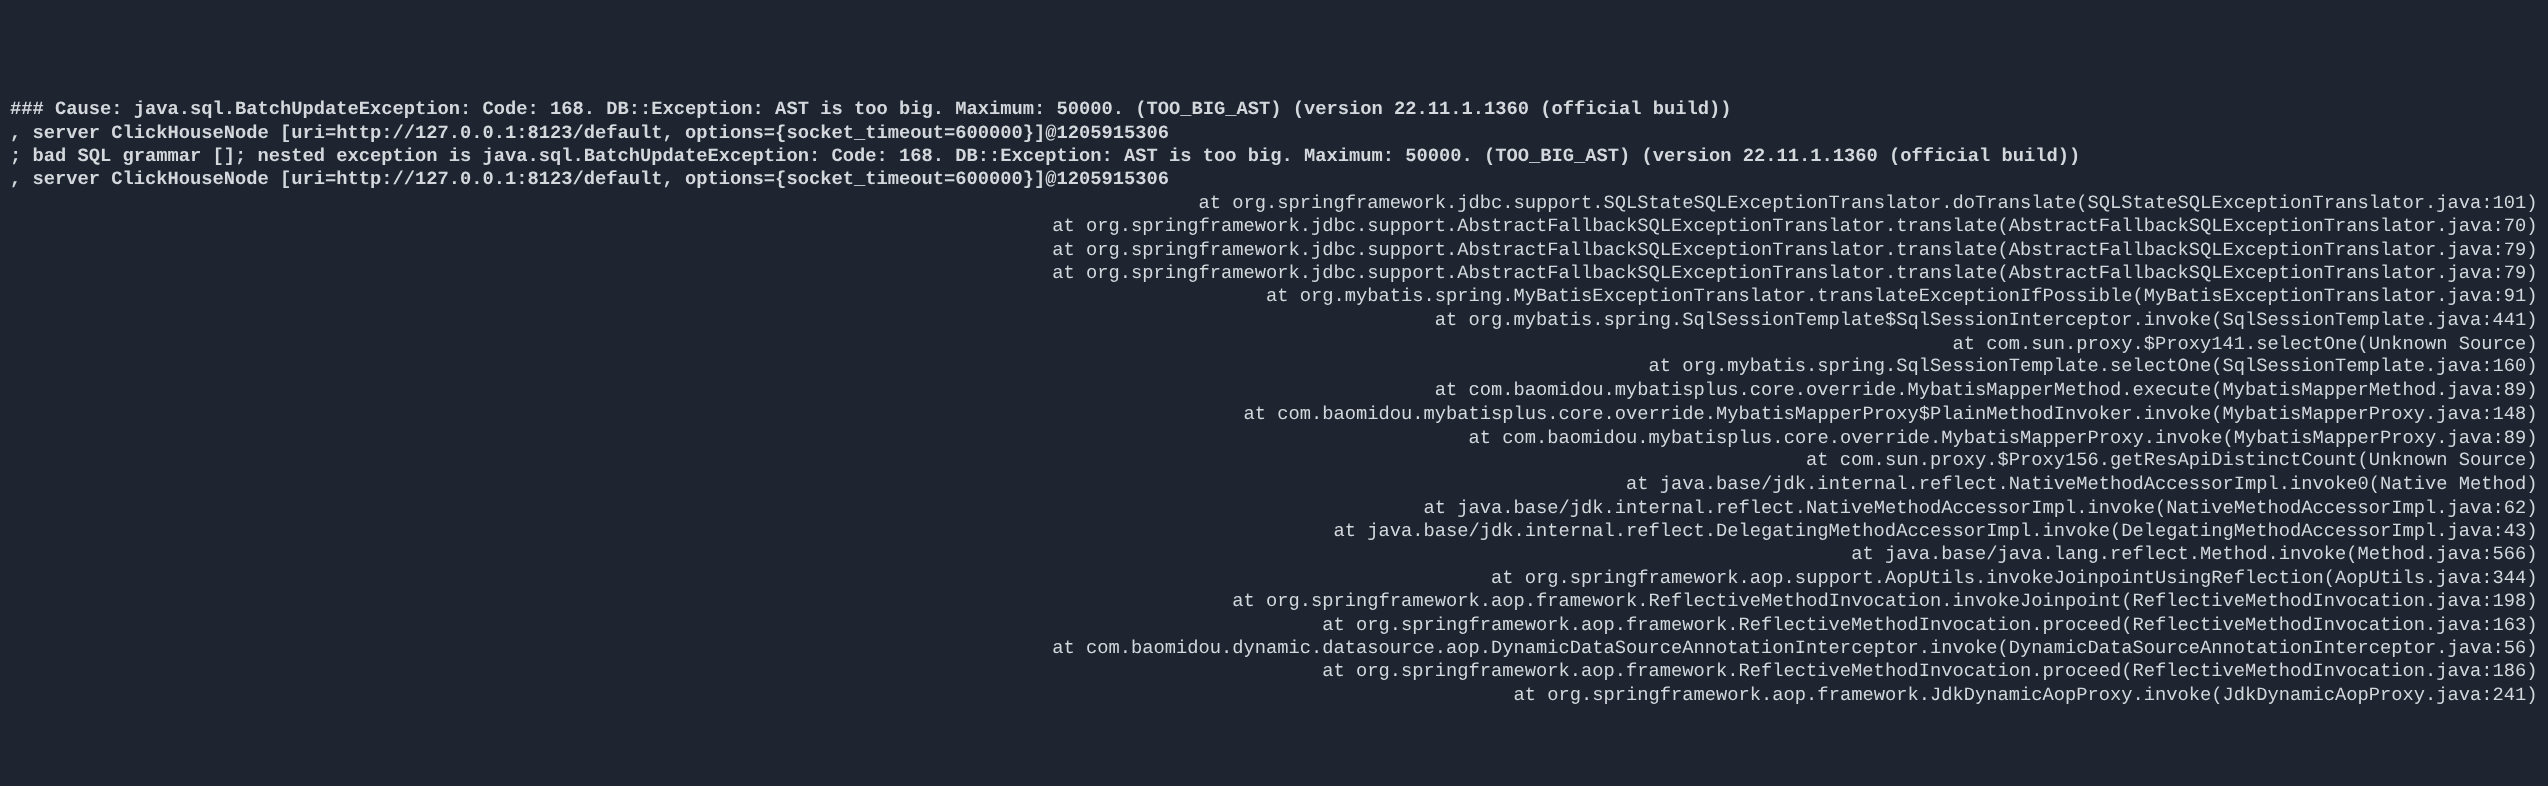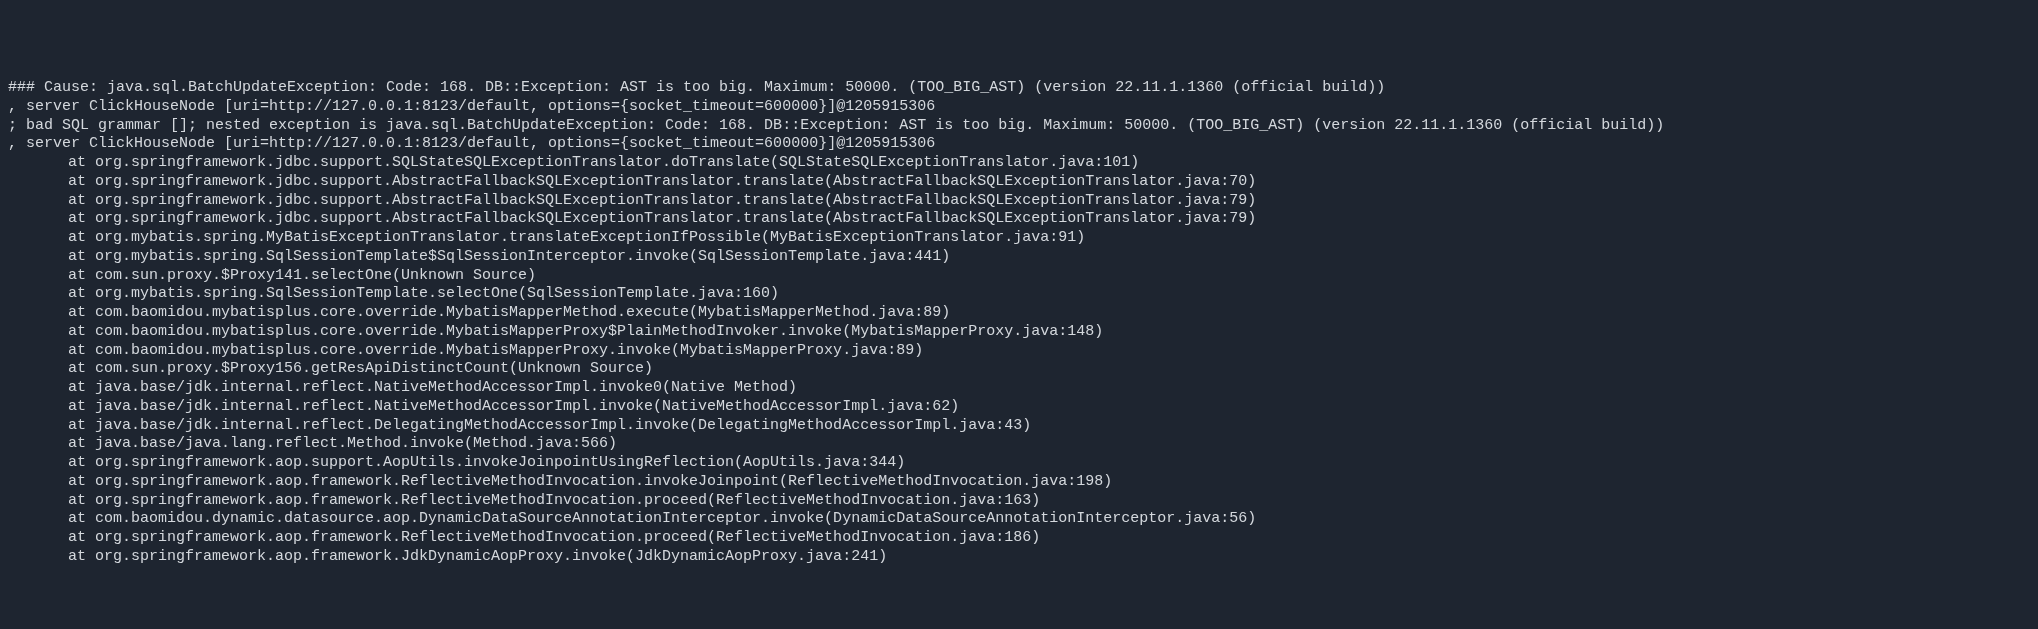--- a/index.html
+++ b/index.html
@@ -15,24 +15,26 @@
       line-height: 1.25;
       padding: 4px 0;
       white-space: pre;
       overflow-x: auto;
       width: 2038px;
       position: relative;
     }
     .log-line {
       display: block;
       padding: 0 8px;
+      font-weight: bold;
     }
     .stack-line {
       display: block;
       padding: 0 8px 0 68px;
+      text-align: right;
     }
   </style>
 </head>
 <body>
 
 
 
 <div><span class="log-line">### Cause: java.sql.BatchUpdateException: Code: 168. DB::Exception: AST is too big. Maximum: 50000. (TOO_BIG_AST) (version 22.11.1.1360 (official build))</span><span class="log-line">, server ClickHouseNode [uri=http://127.0.0.1:8123/default, options={socket_timeout=600000}]@1205915306</span><span class="log-line">; bad SQL grammar []; nested exception is java.sql.BatchUpdateException: Code: 168. DB::Exception: AST is too big. Maximum: 50000. (TOO_BIG_AST) (version 22.11.1.1360 (official build))</span><span class="log-line">, server ClickHouseNode [uri=http://127.0.0.1:8123/default, options={socket_timeout=600000}]@1205915306</span><span class="stack-line">at org.springframework.jdbc.support.SQLStateSQLExceptionTranslator.doTranslate(SQLStateSQLExceptionTranslator.java:101)</span><span class="stack-line">at org.springframework.jdbc.support.AbstractFallbackSQLExceptionTranslator.translate(AbstractFallbackSQLExceptionTranslator.java:70)</span><span class="stack-line">at org.springframework.jdbc.support.AbstractFallbackSQLExceptionTranslator.translate(AbstractFallbackSQLExceptionTranslator.java:79)</span><span class="stack-line">at org.springframework.jdbc.support.AbstractFallbackSQLExceptionTranslator.translate(AbstractFallbackSQLExceptionTranslator.java:79)</span><span class="stack-line">at org.mybatis.spring.MyBatisExceptionTranslator.translateExceptionIfPossible(MyBatisExceptionTranslator.java:91)</span><span class="stack-line">at org.mybatis.spring.SqlSessionTemplate$SqlSessionInterceptor.invoke(SqlSessionTemplate.java:441)</span><span class="stack-line">at com.sun.proxy.$Proxy141.selectOne(Unknown Source)</span><span class="stack-line">at org.mybatis.spring.SqlSessionTemplate.selectOne(SqlSessionTemplate.java:160)</span><span class="stack-line">at com.baomidou.mybatisplus.core.override.MybatisMapperMethod.execute(MybatisMapperMethod.java:89)</span><span class="stack-line">at com.baomidou.mybatisplus.core.override.MybatisMapperProxy$PlainMethodInvoker.invoke(MybatisMapperProxy.java:148)</span><span class="stack-line">at com.baomidou.mybatisplus.core.override.MybatisMapperProxy.invoke(MybatisMapperProxy.java:89)</span><span class="stack-line">at com.sun.proxy.$Proxy156.getResApiDistinctCount(Unknown Source)</span><span class="stack-line">at java.base/jdk.internal.reflect.NativeMethodAccessorImpl.invoke0(Native Method)</span><span class="stack-line">at java.base/jdk.internal.reflect.NativeMethodAccessorImpl.invoke(NativeMethodAccessorImpl.java:62)</span><span class="stack-line">at java.base/jdk.internal.reflect.DelegatingMethodAccessorImpl.invoke(DelegatingMethodAccessorImpl.java:43)</span><span class="stack-line">at java.base/java.lang.reflect.Method.invoke(Method.java:566)</span><span class="stack-line">at org.springframework.aop.support.AopUtils.invokeJoinpointUsingReflection(AopUtils.java:344)</span><span class="stack-line">at org.springframework.aop.framework.ReflectiveMethodInvocation.invokeJoinpoint(ReflectiveMethodInvocation.java:198)</span><span class="stack-line">at org.springframework.aop.framework.ReflectiveMethodInvocation.proceed(ReflectiveMethodInvocation.java:163)</span><span class="stack-line">at com.baomidou.dynamic.datasource.aop.DynamicDataSourceAnnotationInterceptor.invoke(DynamicDataSourceAnnotationInterceptor.java:56)</span><span class="stack-line">at org.springframework.aop.framework.ReflectiveMethodInvocation.proceed(ReflectiveMethodInvocation.java:186)</span><span class="stack-line">at org.springframework.aop.framework.JdkDynamicAopProxy.invoke(JdkDynamicAopProxy.java:241)</span></div>
 
 

